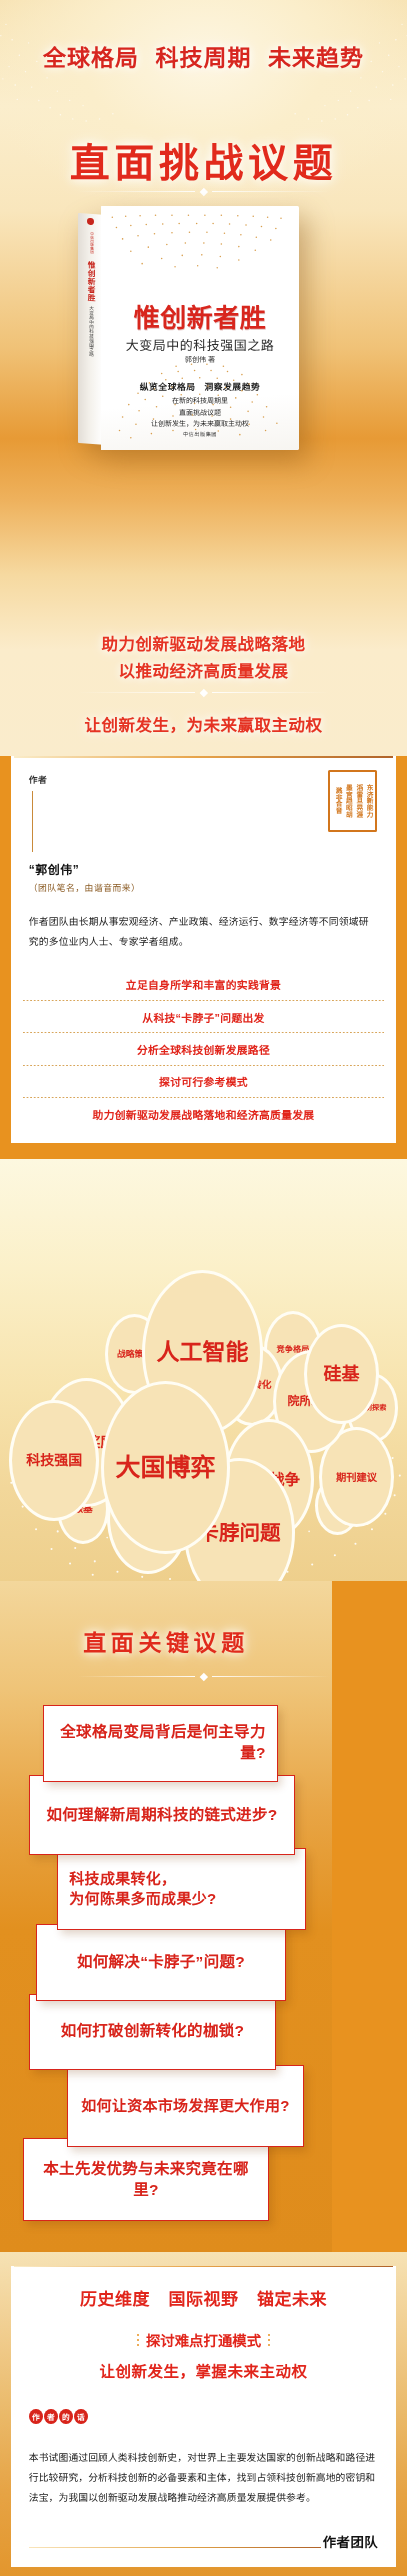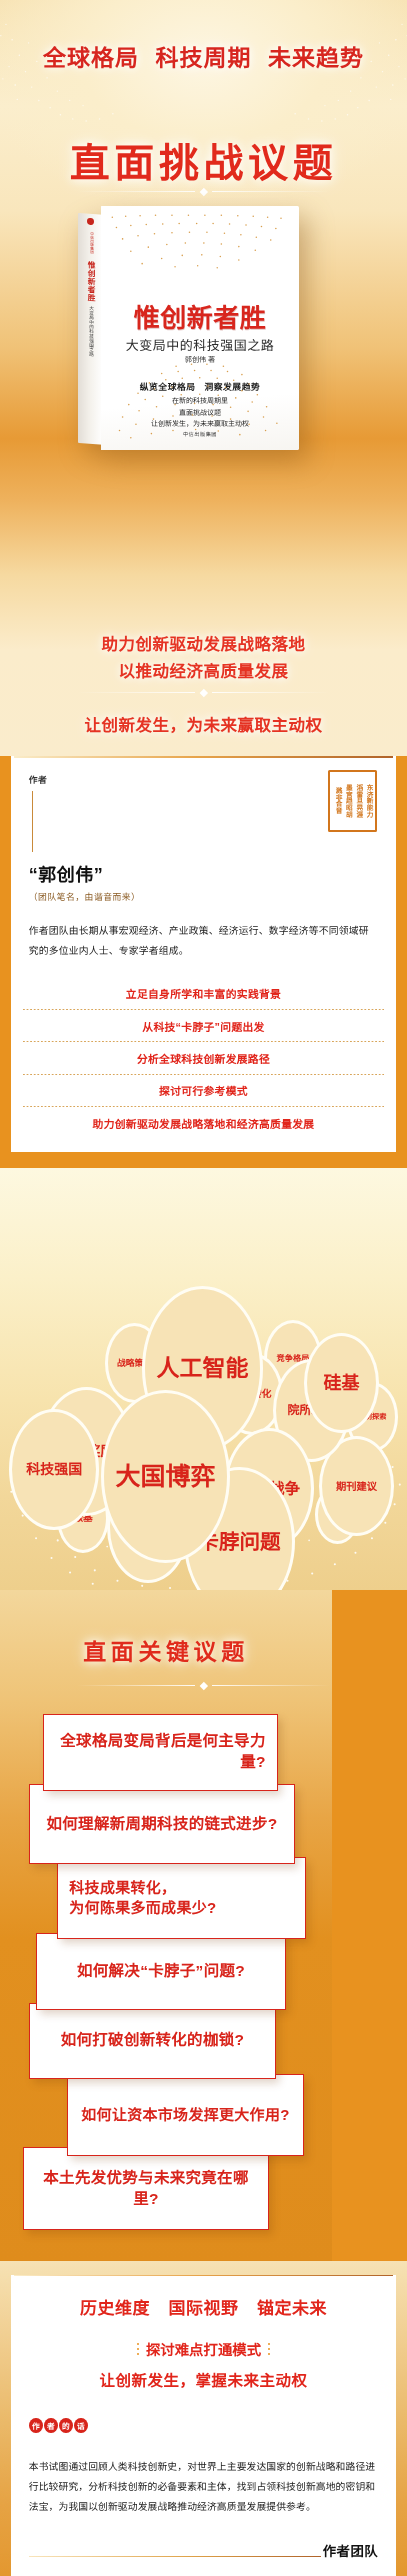--- a/index.html
+++ b/index.html
@@ -147,21 +147,21 @@
     position:relative; margin:0 11.3px; background:#fff;
     padding:0 0 13.4px 0;
   }
   .card-rule-top { height:1.5px; margin:0 3.1px;
      background:linear-gradient(90deg,#faecc8 0%, #e7a44a 48%, #b0632a 100%); }
   .card-pad { padding:15.5px 17.5px 0 17.5px; position:relative; }
 
   .lbl-author { font-size:8.8px; color:#333; font-weight:bold; letter-spacing:0.5px; }
   .v-rule { width:0.5px; height:61px; background:#c98a3a; margin:5.2px 0 0 3.1px; }
   .author-name {
-    margin-top:8.2px; font-size:18px; font-weight:bold; color:#111; letter-spacing:0.5px;
+    margin-top:8.2px; font-size:12px; font-weight:bold; color:#111; letter-spacing:0.5px;
   }
   .author-note {
     margin-top:4.1px; font-size:8.8px; color:#8a5a22; letter-spacing:0.5px;
     font-family:"Liberation Serif","DejaVu Serif",serif;
   }
   .seal {
     position:absolute; right:18.5px; top:12.4px; width:49px; height:62px;
     border:2.1px solid #d2761c; border-radius:1.5px;
     display:grid; grid-template-columns:repeat(4,1fr); padding:2.6px 2.1px; gap:0.5px;
     direction:rtl;
@@ -531,21 +531,21 @@
   </section>
 
   <section class="sec-cloud">
     <div class="cloud-stage" id="cloud-stage">
         <div class="bub" style="left: 39px; top: 219px; width: 95px; height: 129px; font-size: 14px; z-index: 37;">
           <span>科技奖励</span>
         </div>
         <div class="bub" style="left: 105px; top: 155px; width: 59px; height: 80px; font-size: 8.8px; z-index: 27;">
           <span>战略策源</span>
         </div>
-        <div class="bub" style="left: 142px; top: 118px; width: 121px; height: 165px; font-size: 23px; z-index: 55;">
+        <div class="bub" style="left: 142px; top: 111px; width: 121px; height: 165px; font-size: 23px; z-index: 55;">
           <span>人工智能</span>
         </div>
         <div class="bub" style="left: 264px; top: 152px; width: 58px; height: 77px; font-size: 8.2px; z-index: 26;">
           <span>竞争格局</span>
         </div>
         <div class="bub" style="left: 304px; top: 165px; width: 75px; height: 100px; font-size: 18px; z-index: 45;">
           <span>硅基</span>
         </div>
         <div class="bub" style="left: 9.3px; top: 241px; width: 90px; height: 121px; font-size: 14px; z-index: 40;">
           <span>科技强国</span>

